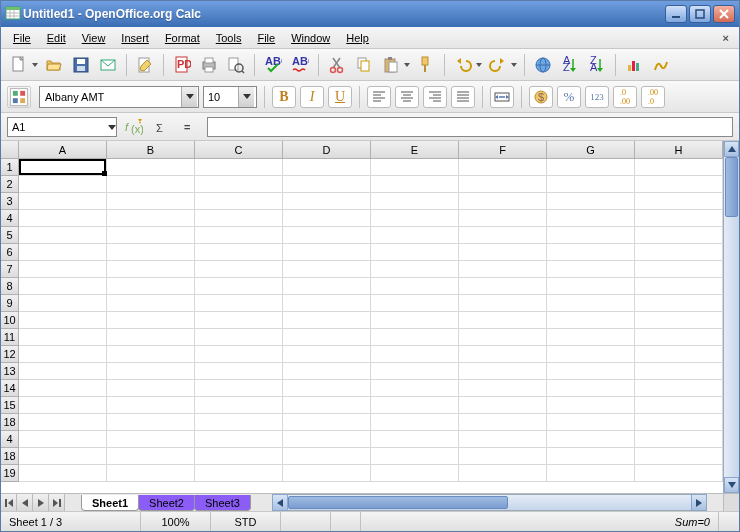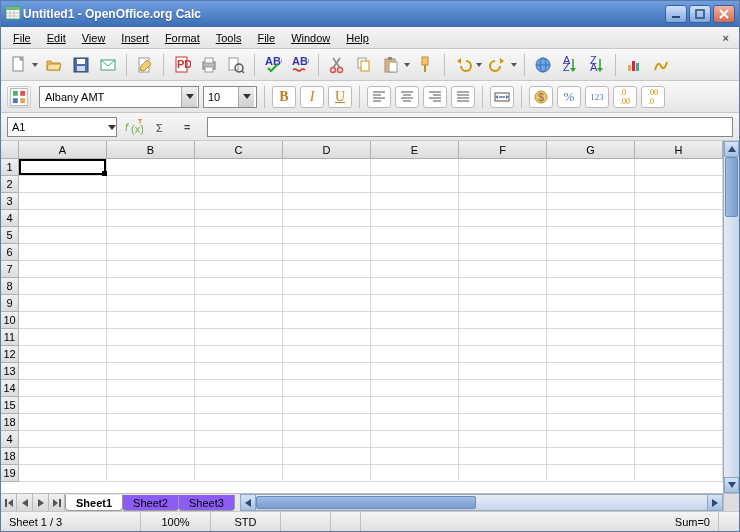--- a/index.html
+++ b/index.html
@@ -60,21 +60,21 @@
 .active-cell { position:absolute; top:0; left:0; border:2px solid #000; pointer-events:none; }
 .active-cell::after { content:''; position:absolute; right:-3px; bottom:-3px; width:5px; height:5px; background:#000; }
 
 
 .vscroll { width:16px; background:linear-gradient(to right,#e5ecf6,#c6d5eb); border-left:1px solid #9ab; display:flex; flex-direction:column; }
 .vscroll .arrow { height:16px; background:linear-gradient(to bottom,#d8e4f4,#a8c0e0); display:flex; align-items:center; justify-content:center; border:1px solid #8aa6cc; }
 .vscroll .track { flex:1; position:relative; }
 .vscroll .thumb { position:absolute; left:1px; right:1px; background:linear-gradient(to right,#9fbce1,#7a9ccf); border:1px solid #6a8bc0; border-radius:2px; }
 
 
-.tabsrow { height:18px; background:#e8e8e8; border-top:1px solid #bbb; display:flex; align-items:stretch; }
+.tabsrow { height:18px; background:#e8e8e8; border-top:1px solid #bbb; display:flex; align-items:stretch;gap:16px; }
 .tabnav { display:flex; }
 .tabnav .nav { width:16px; border-right:1px solid #bbb; background:linear-gradient(to bottom,#f0f0f0,#d8d8d8); display:flex; align-items:center; justify-content:center; }
 .tabs { display:flex; align-items:flex-end; }
 .tab { padding:1px 10px; border:1px solid #999; border-top:none; background:#8b5cf6; border-radius:0 0 4px 4px; margin-right:-1px; height:16px; display:flex; align-items:center; }
 .tab.active { background:#fff; font-weight:bold; }
 .hscroll { flex:1; display:flex; align-items:stretch; margin-left:6px; }
 .hscroll .arrow { width:16px; background:linear-gradient(to bottom,#d8e4f4,#a8c0e0); border:1px solid #8aa6cc; display:flex; align-items:center; justify-content:center; }
 .hscroll .track { flex:1; background:linear-gradient(to bottom,#e5ecf6,#c6d5eb); position:relative; border-top:1px solid #9ab; border-bottom:1px solid #9ab; }
 .hscroll .thumb { position:absolute; top:1px; bottom:1px; background:linear-gradient(to bottom,#9fbce1,#7a9ccf); border:1px solid #6a8bc0; border-radius:2px; }
 
@@ -707,15 +707,15 @@
     <div style="width:16px;border-left:1px solid #bbb;background:#ddd;"></div>
   </div>
 </div>
 
 <div class="statusbar">
   <div class="cell-status" style="width:140px;">Sheet 1 / 3</div>
   <div class="cell-status" style="width:70px;text-align:center;justify-content:center;">100%</div>
   <div class="cell-status" style="width:70px;text-align:center;justify-content:center;">STD</div>
   <div class="cell-status" style="width:50px;"></div>
   <div class="cell-status" style="width:30px;"></div>
-  <div class="cell-status spacer" style="justify-content:flex-end;">Sum=0</div>
+  <div class="cell-status spacer" style="justify-content:flex-end;font-style:italic;">Sum=0</div>
   <div class="cell-status" style="width:20px;border-right:none;"></div>
 </div>
 
 </body></html>

